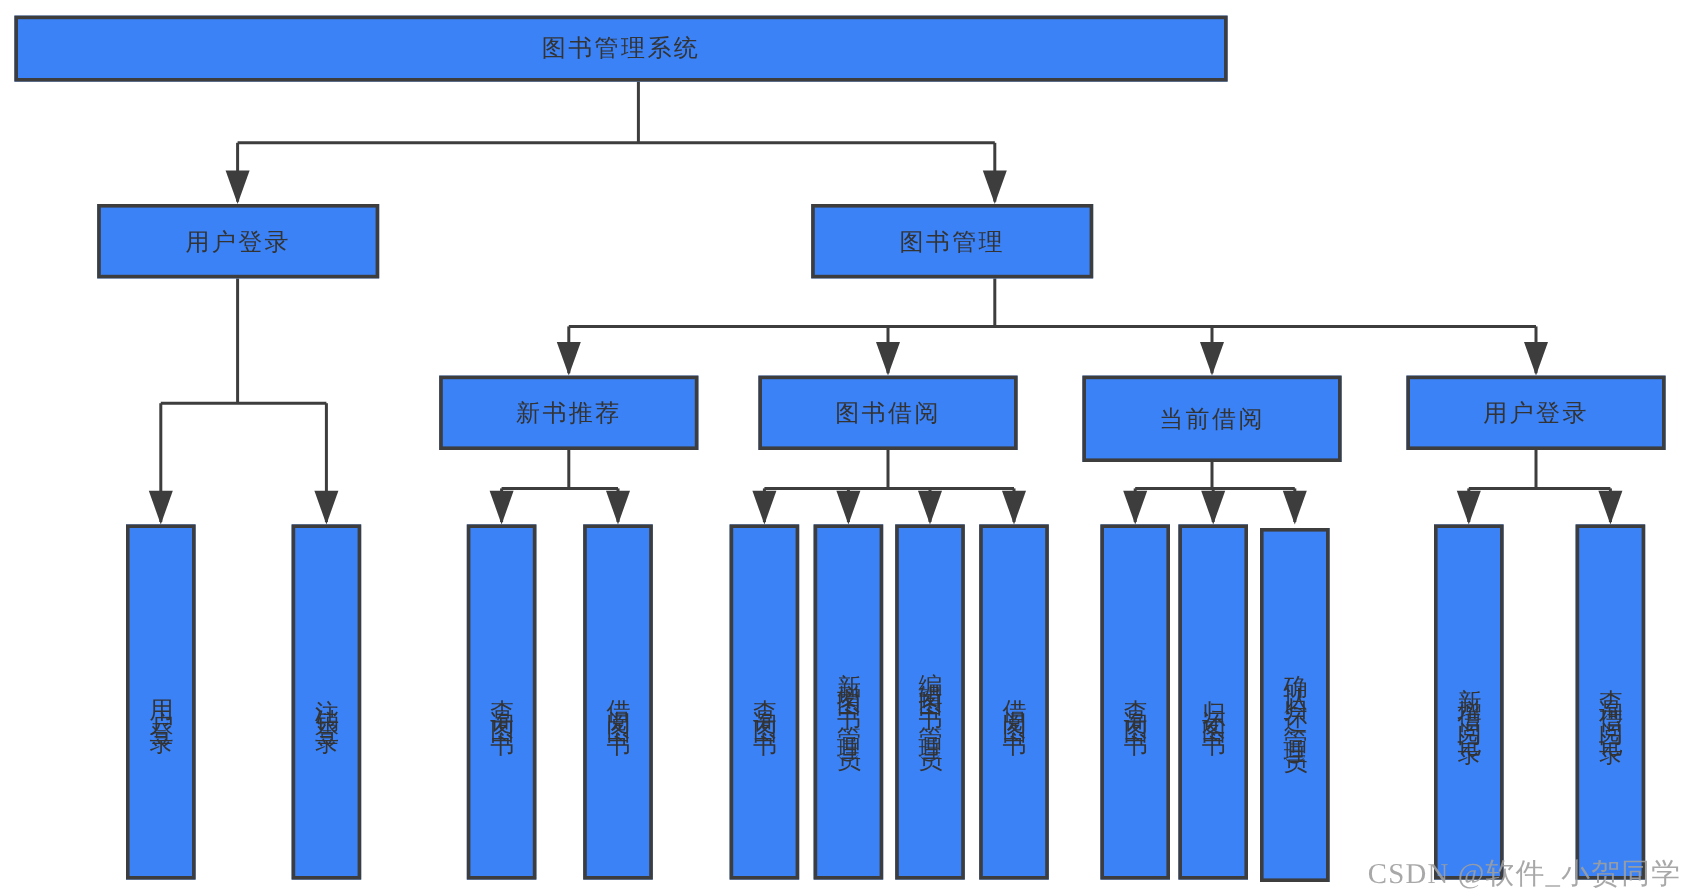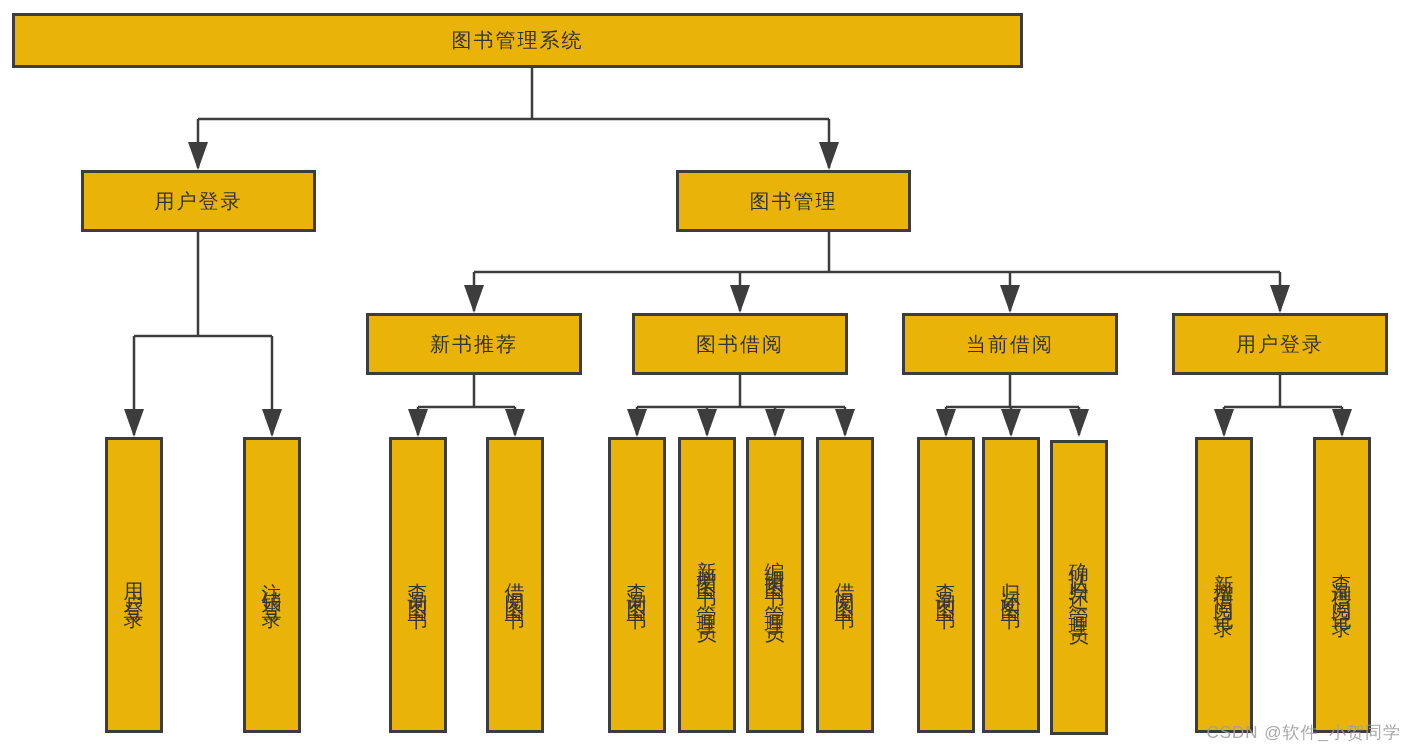--- a/index.html
+++ b/index.html
@@ -11,21 +11,21 @@
     color:#333333;
     overflow:hidden;
   }
   .connectors{
     position:absolute;left:0;top:0;width:1405px;height:747px;
     pointer-events:none;
   }
   .box{
     position:absolute;
     box-sizing:border-box;
-    background:#eab308;
+    background:#3b82f6;
     border:3px solid #3d3d3d;
     display:flex;
     align-items:center;
     justify-content:center;
     z-index:2;
   }
   .box.h span{
     font-size:20px;
     letter-spacing:2px;
     white-space:nowrap;
@@ -34,25 +34,26 @@
     writing-mode:vertical-rl;
     text-orientation:mixed;
     font-size:20px;
     line-height:1;
     letter-spacing:9px;
   }
   .watermark{
     position:absolute;
     right:4px;
     bottom:3px;
-    font-size:17px;
+    font-size:24px;
     letter-spacing:1px;
     color:rgba(158,158,158,0.9);
     z-index:5;
     white-space:nowrap;
+    font-family:Liberation Serif, serif;
   }
 </style>
 </head>
 <body>
 
 <div class="canvas">
 
   <svg class="connectors" width="1405" height="747" viewBox="0 0 1405 747" fill="none" xmlns="http://www.w3.org/2000/svg">
     <g stroke="#3d3d3d" stroke-width="2.5">
 
@@ -136,21 +137,21 @@
   <div class="box h" style="left:676px;top:170px;width:235px;height:62px">
     <span>图书管理</span>
   </div>
 
   <div class="box h" style="left:632px;top:313px;width:216px;height:62px">
     <span>图书借阅</span>
   </div>
   <div class="box h" style="left:366px;top:313px;width:216px;height:62px">
     <span>新书推荐</span>
   </div>
-  <div class="box h" style="left:902px;top:313px;width:216px;height:62px">
+  <div class="box h" style="left:902px;top:313px;width:216px;height:72px">
     <span>当前借阅</span>
   </div>
   <div class="box h" style="left:1172px;top:313px;width:216px;height:62px">
     <span>用户登录</span>
   </div>
 
   <div class="box v" style="left:105px;top:437px;width:58px;height:296px">
     <span>用户登录</span>
   </div>
   <div class="box v" style="left:243px;top:437px;width:58px;height:296px">

